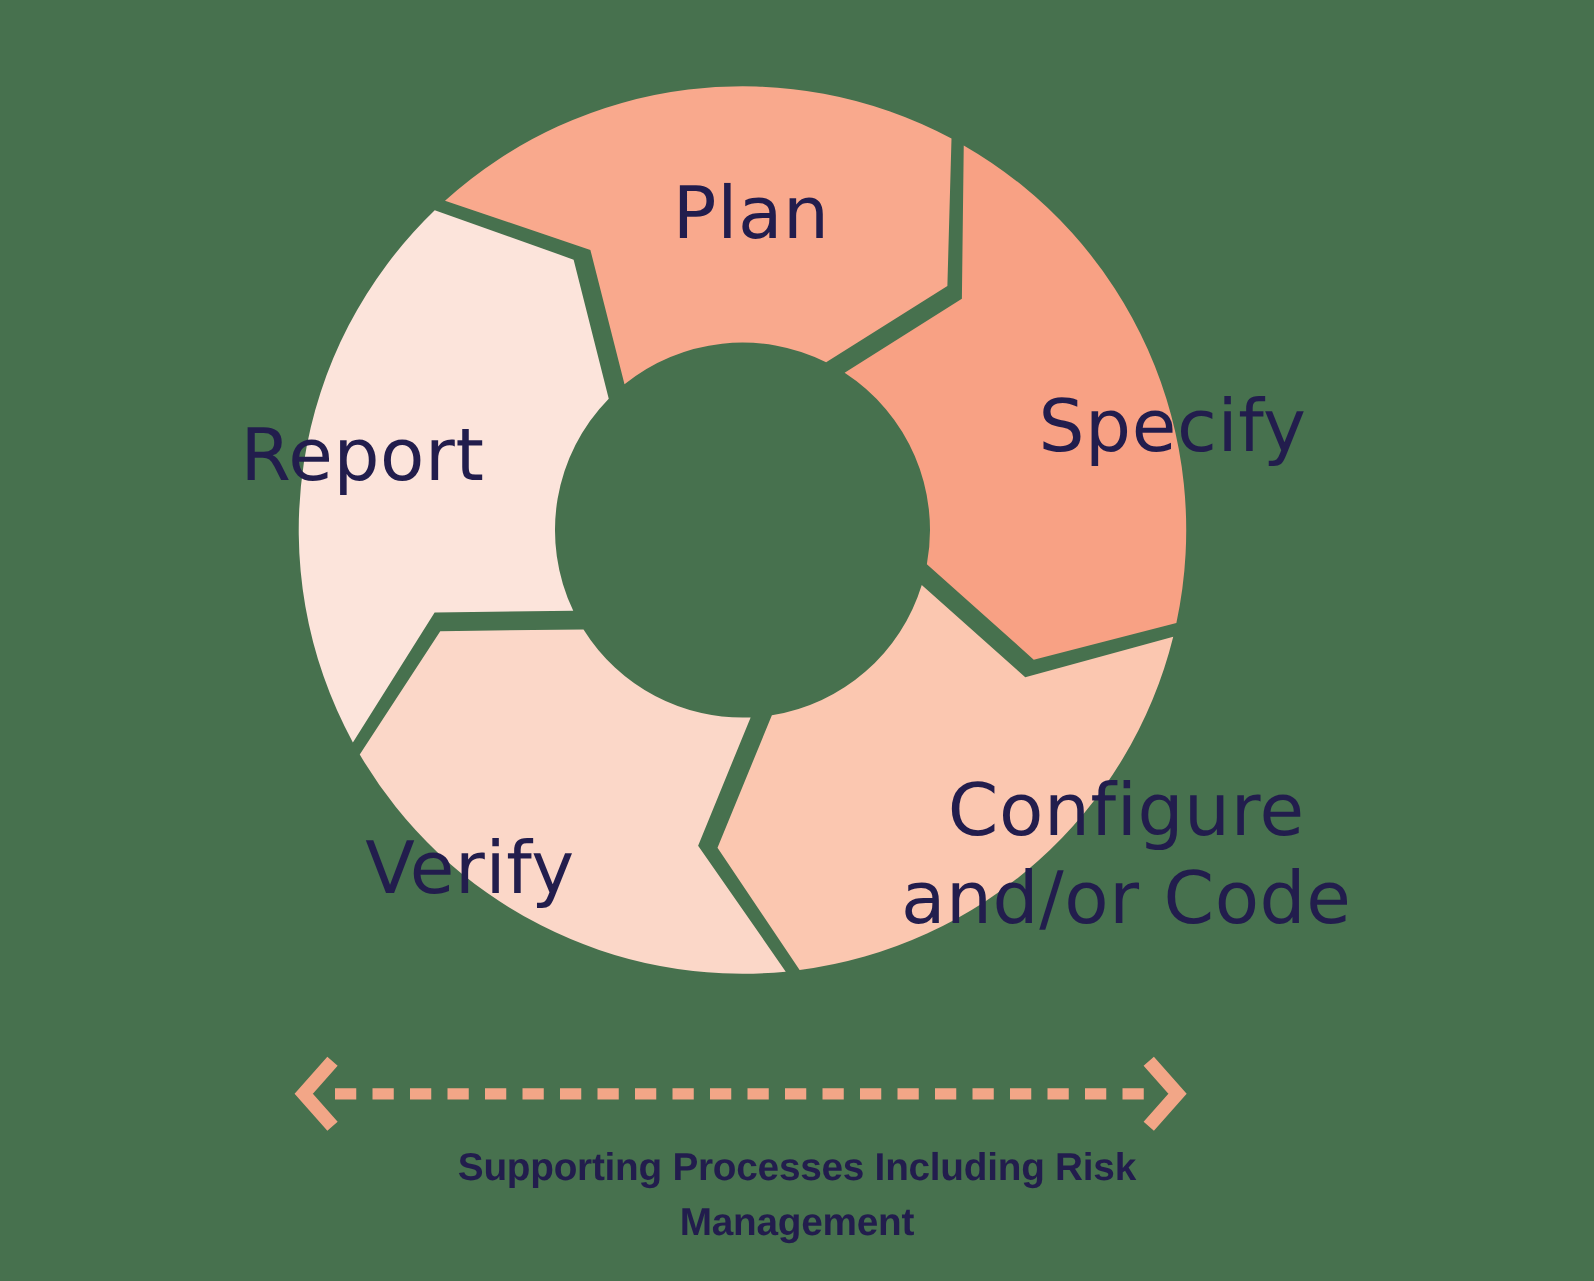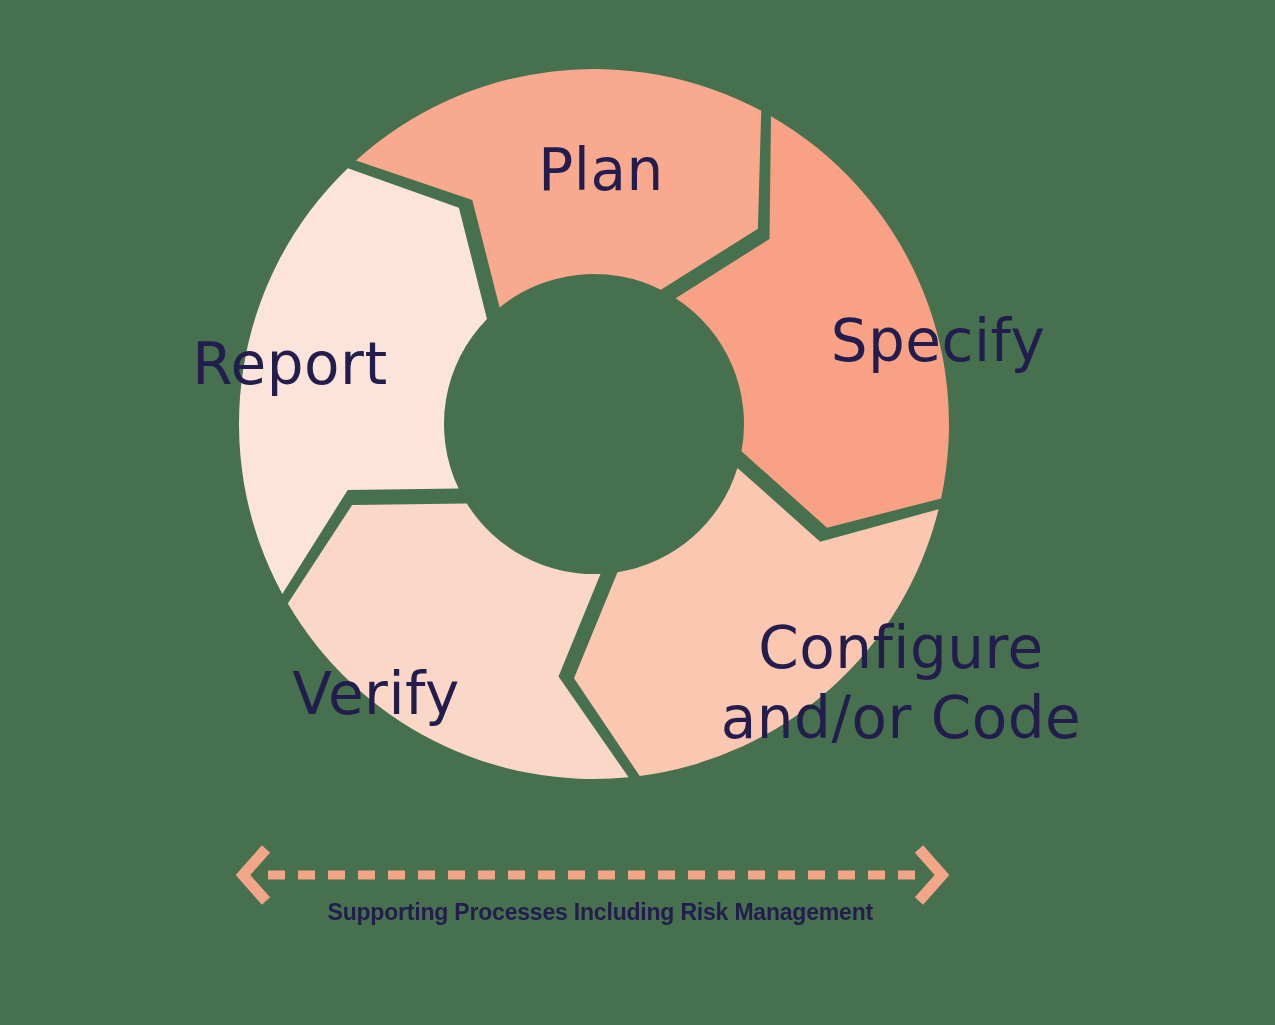--- a/index.html
+++ b/index.html
@@ -23,25 +23,26 @@
   #diagram-svg text {
     font-family: "DejaVu Sans", "Liberation Sans", sans-serif;
     font-weight: 400;
     letter-spacing: 0.5px;
   }
   .caption {
     position: absolute;
     top: 896px;
     left: 0;
     right: 0;
-    margin: 0 auto;
+    margin: 16px auto;
     width: 620px;
+    text-align: center;
     font-family: "Liberation Sans", "DejaVu Sans", sans-serif;
     font-weight: 700;
-    font-size: 23px;
+    font-size: 31px;
     line-height: 1.42;
     letter-spacing: -0.2px;
   }
 </style>
 </head>
 <body style="background: rgb(71, 113, 78);">
 
 <svg id="diagram-svg" width="1275" height="1025" viewBox="0 0 1275 1025">
   <g id="segments">
       <path d="M 356.0 160.6 A 355 355 0 0 1 761.2 110.8 L 757.9 228.7 L 660.9 289.8 A 150 150 0 0 0 499.6 307.4 L 472.3 199.9 Z" fill="#F9A98D"></path>

